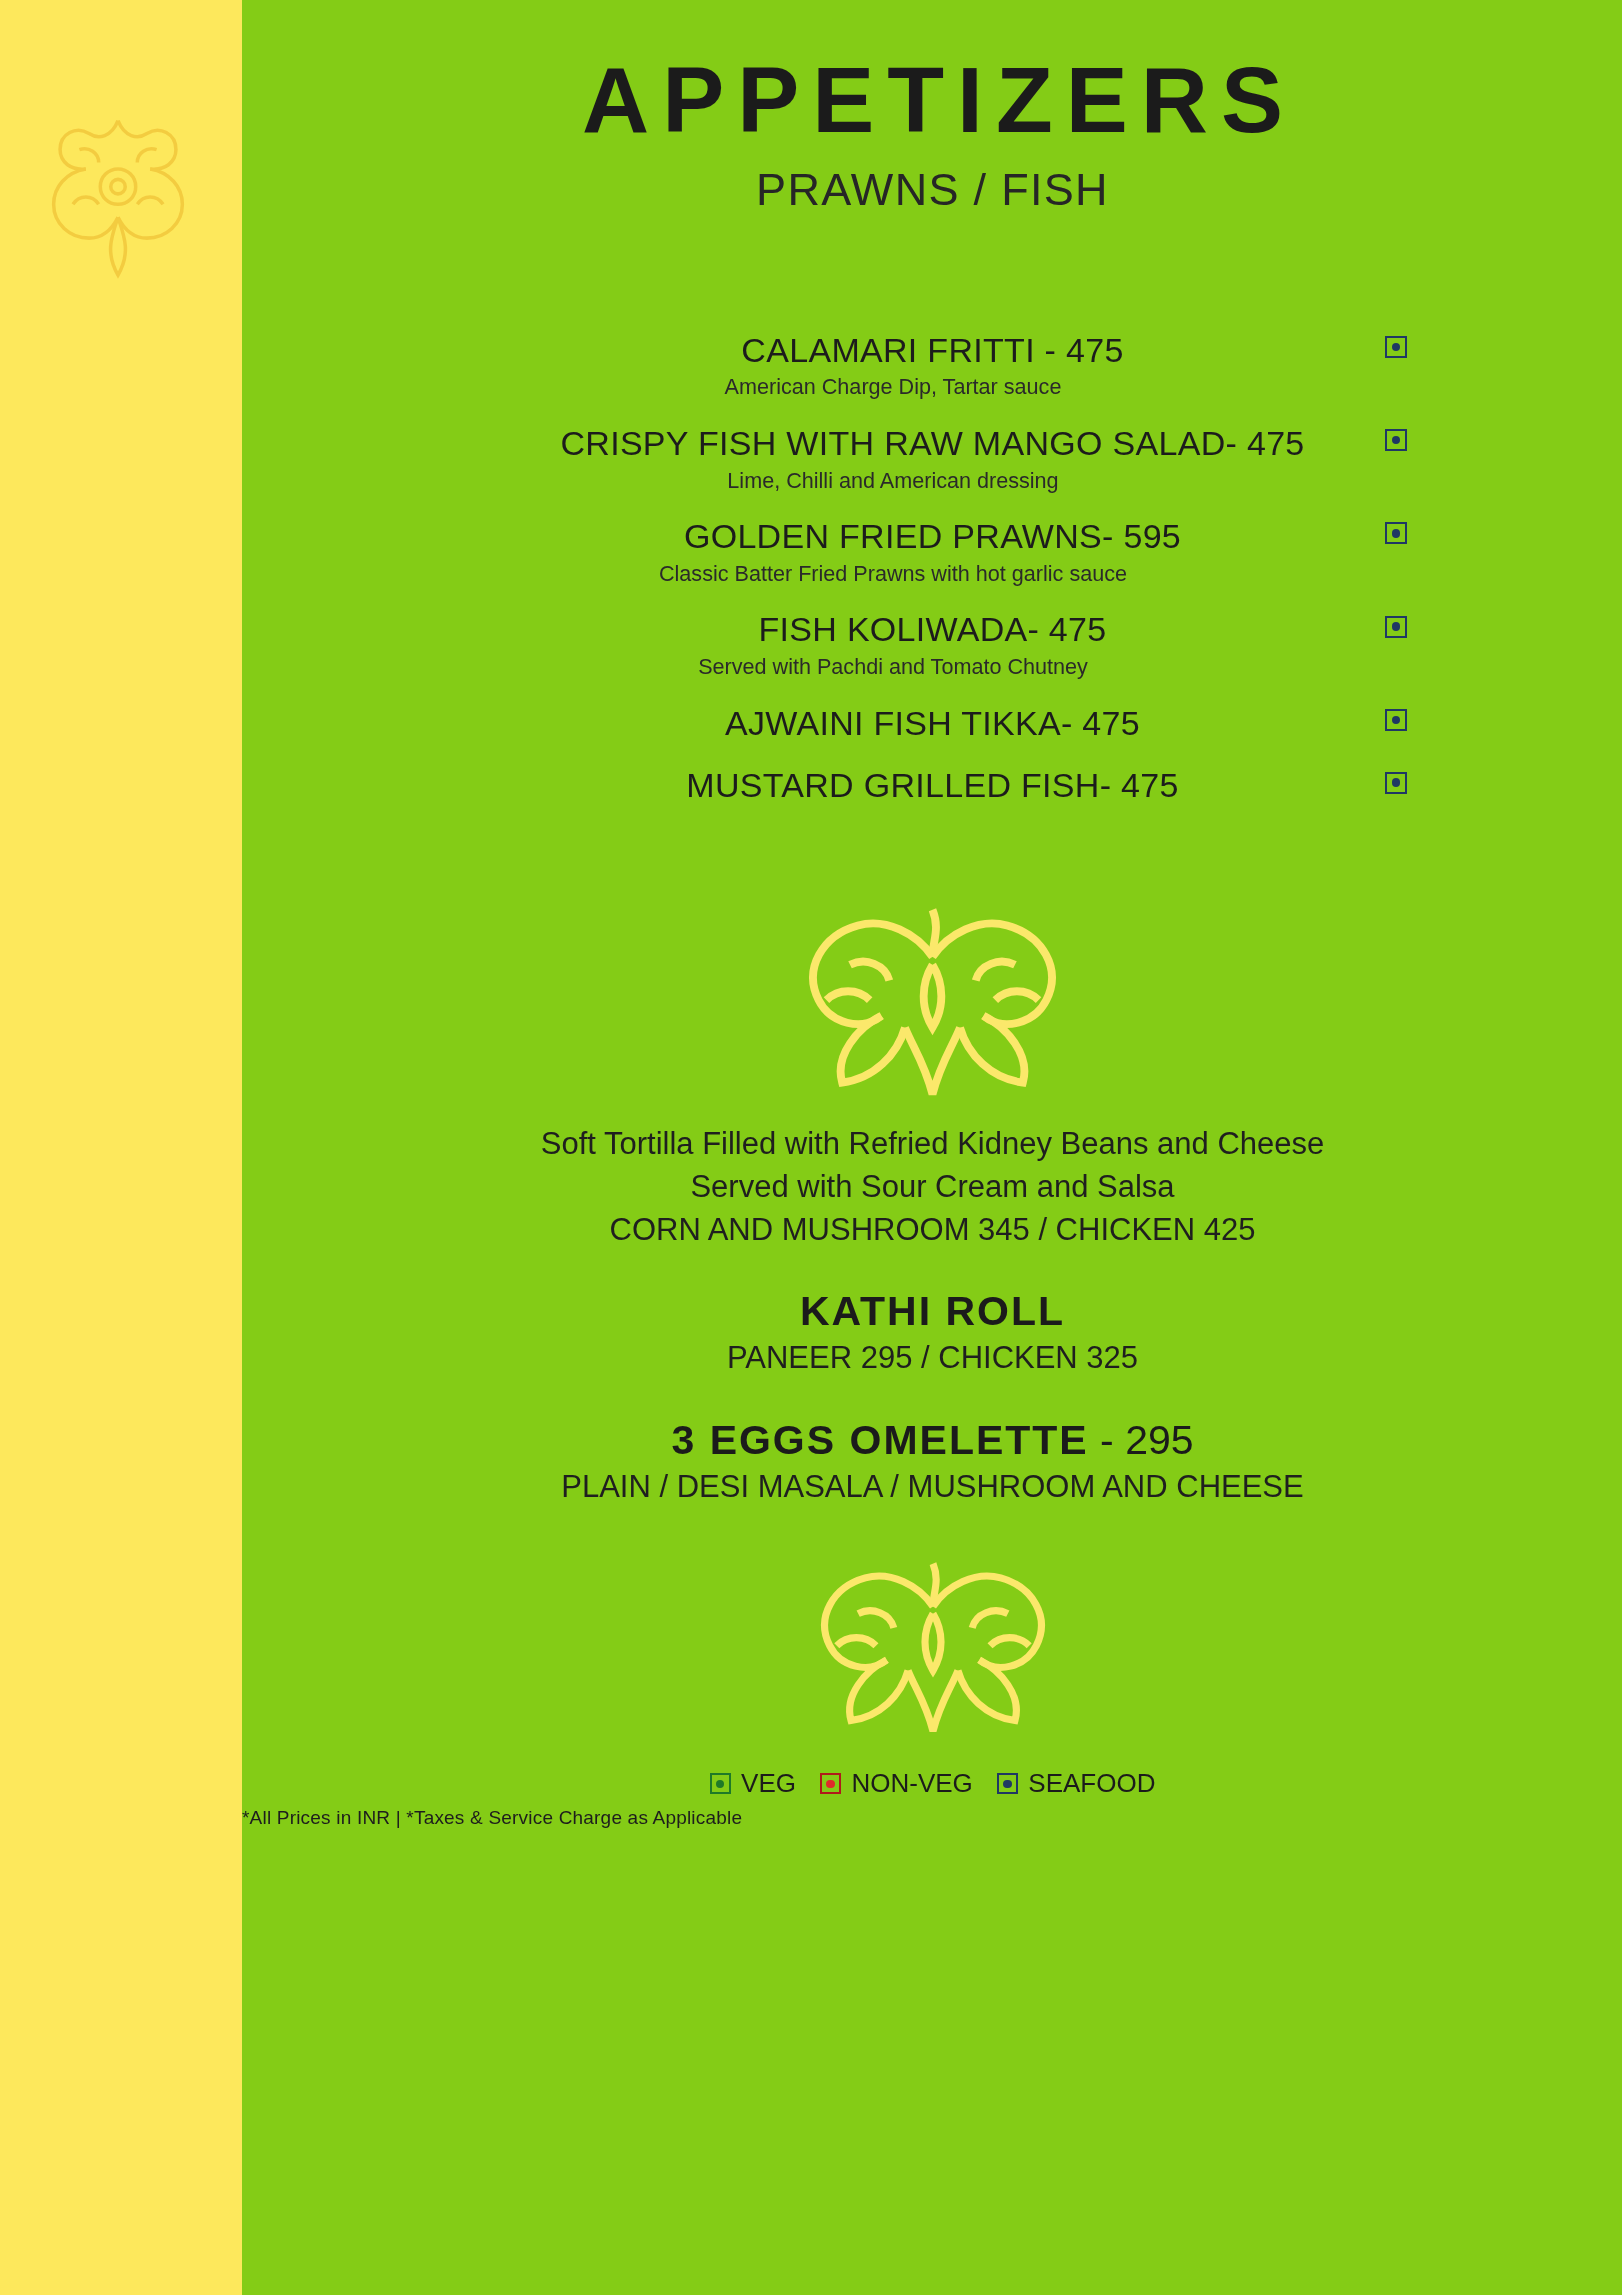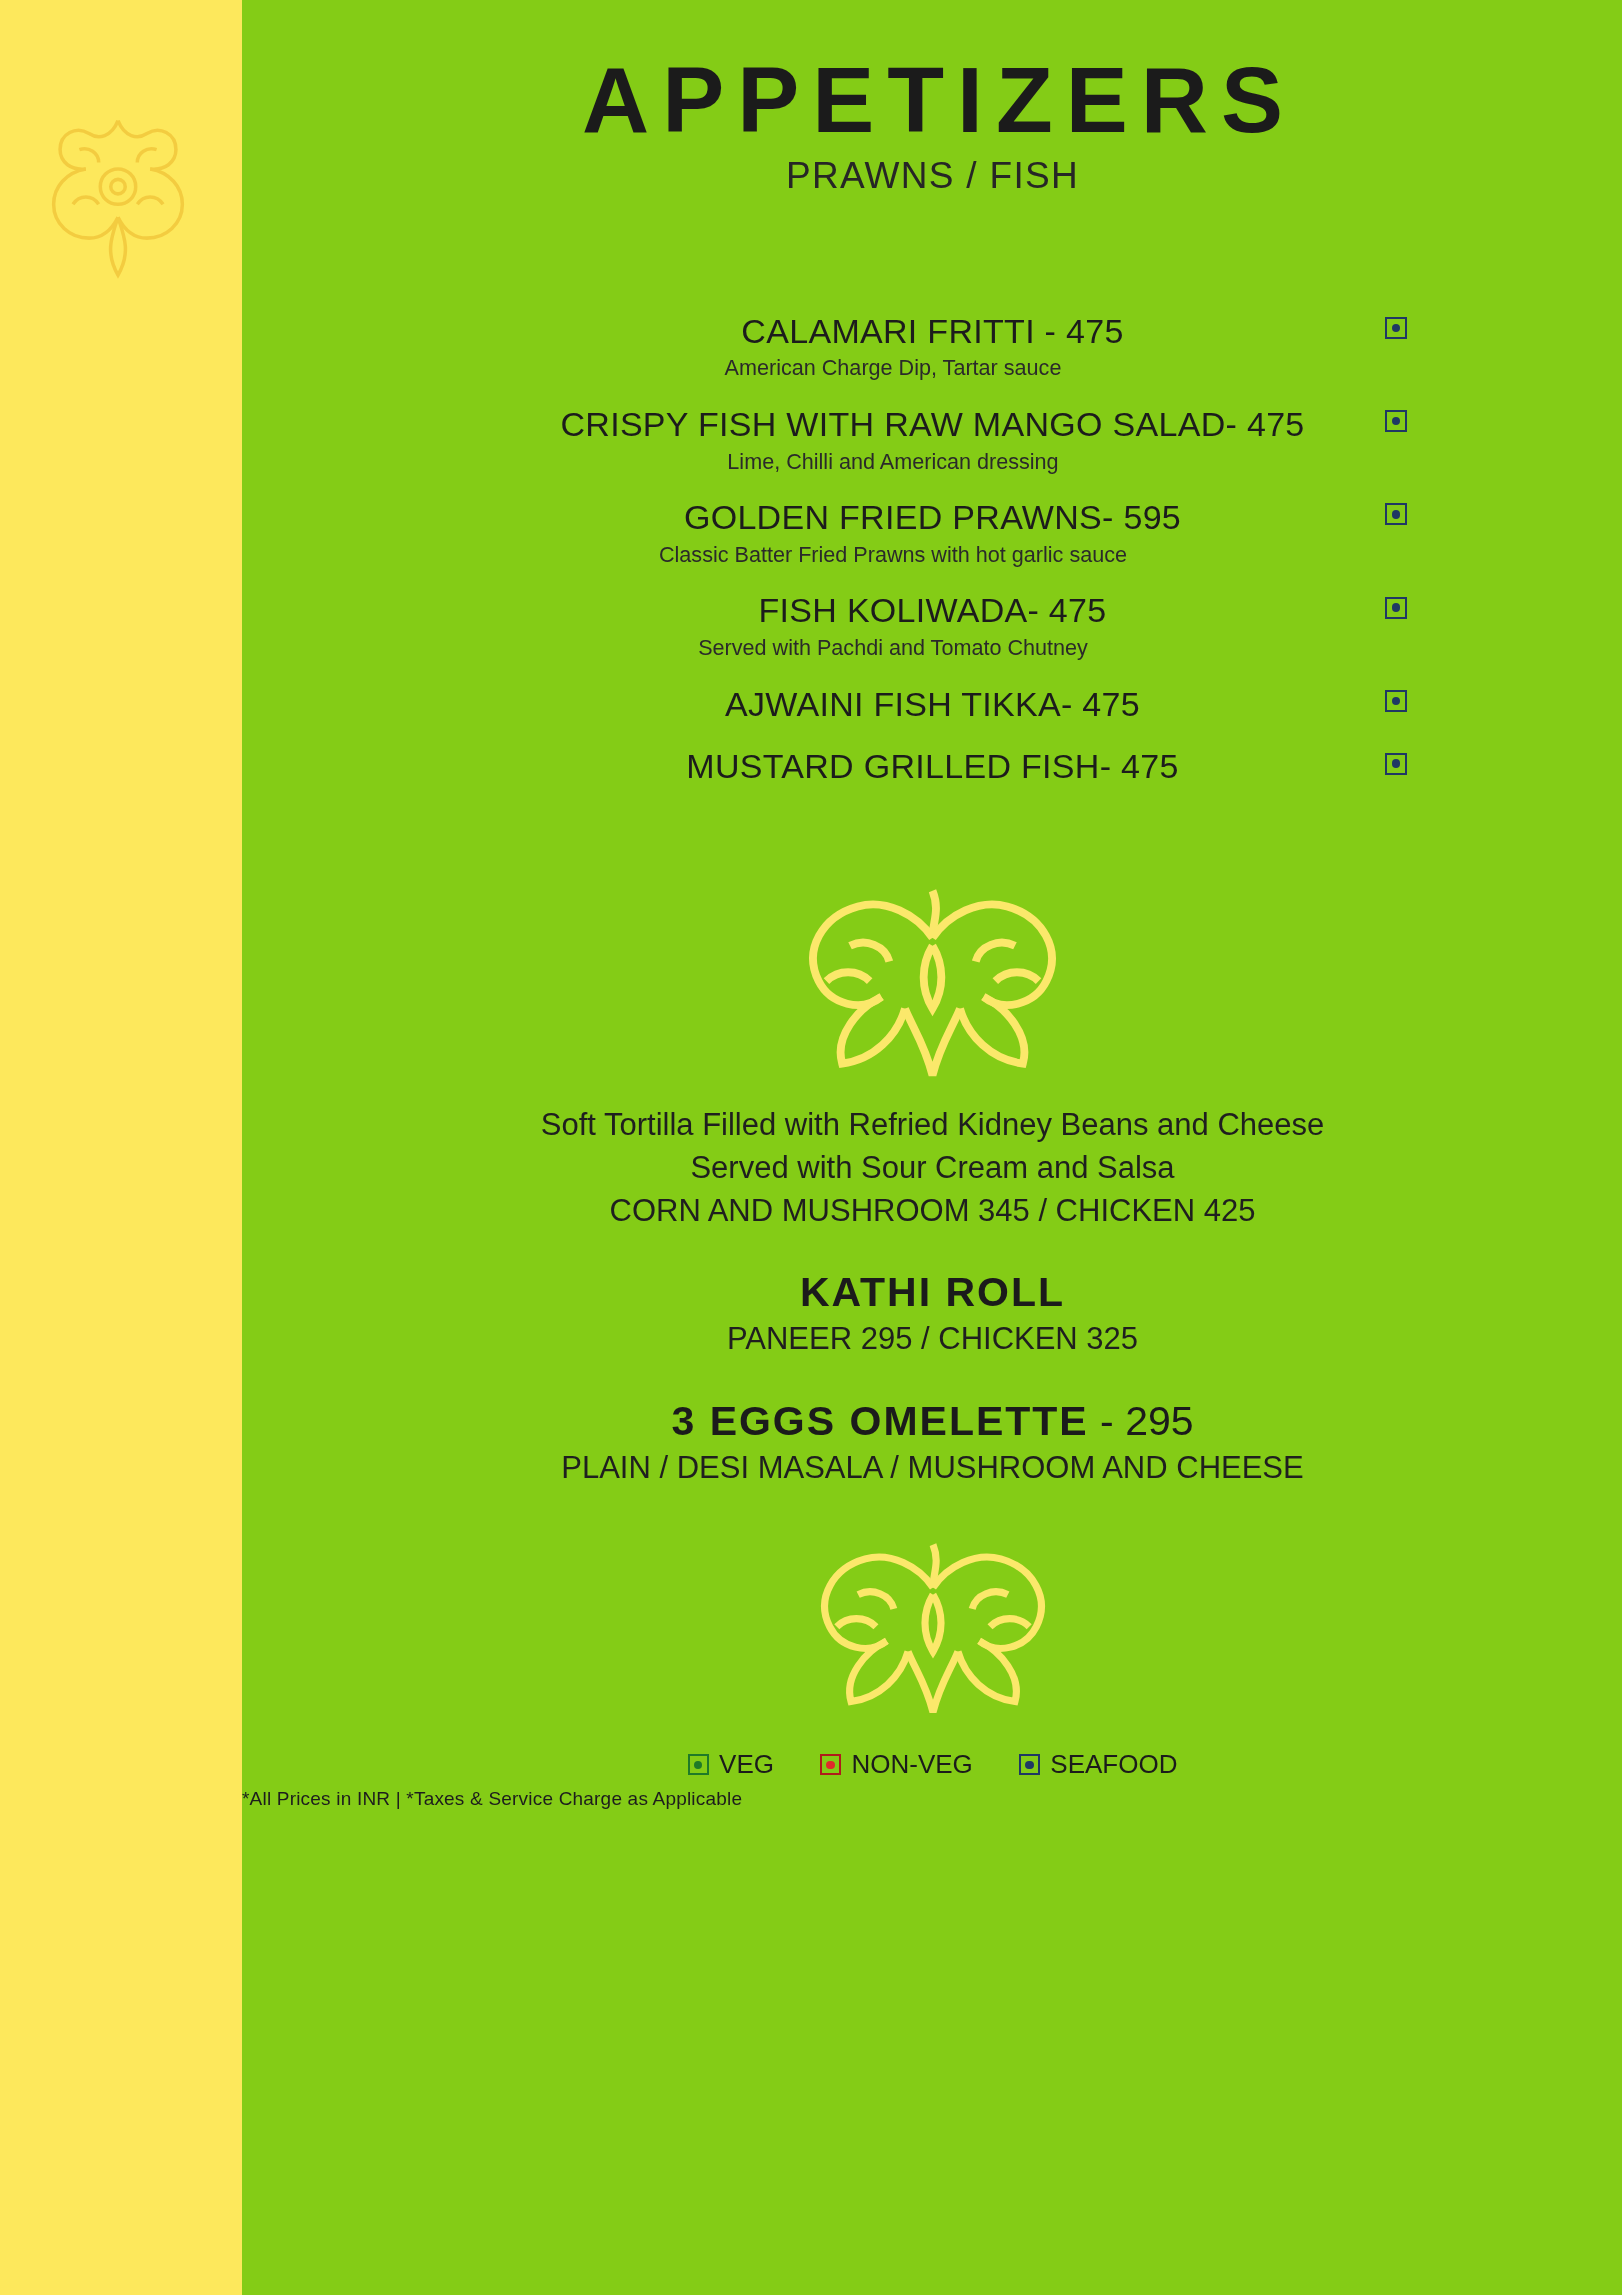--- a/index.html
+++ b/index.html
@@ -53,24 +53,24 @@
   .title {
     font-size: 93px;
     letter-spacing: 13px;
     font-weight: bold;
     line-height: 1.05;
     color: #1b1b1b;
     margin: 0;
     padding-left: 13px;
   }
   .subtitle {
-    font-size: 37px;
+    font-size: 45px;
     letter-spacing: 1.3px;
     color: #262626;
-    margin-top: 5px;
+    margin-top: 14px;
   }
 
   
   .dish-list {
     margin-top: 115px;
     position: relative;
   }
   .dish {
     position: relative;
     text-align: center;
@@ -145,21 +145,21 @@
   .special-block {
     margin-bottom: 39px;
   }
 
   
   .legend {
     margin-top: 19.6px;
     display: flex;
     justify-content: center;
     align-items: center;
-    gap: 46px;
+    gap: 24px;
     font-size: 26px;
     color: #1b1b1b;
   }
   .legend-item {
     display: flex;
     align-items: center;
     gap: 10.5px;
   }
   .legend .marker {
     position: static;

